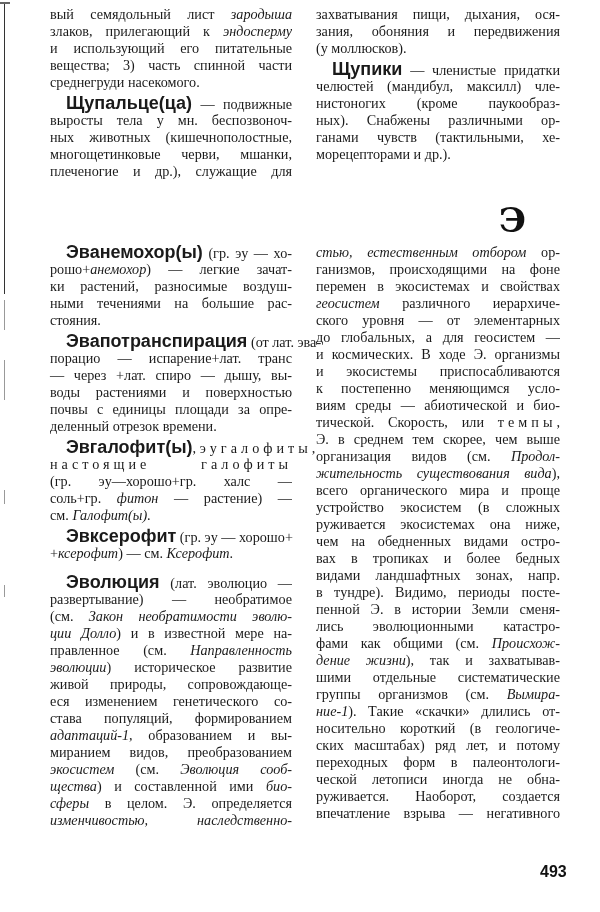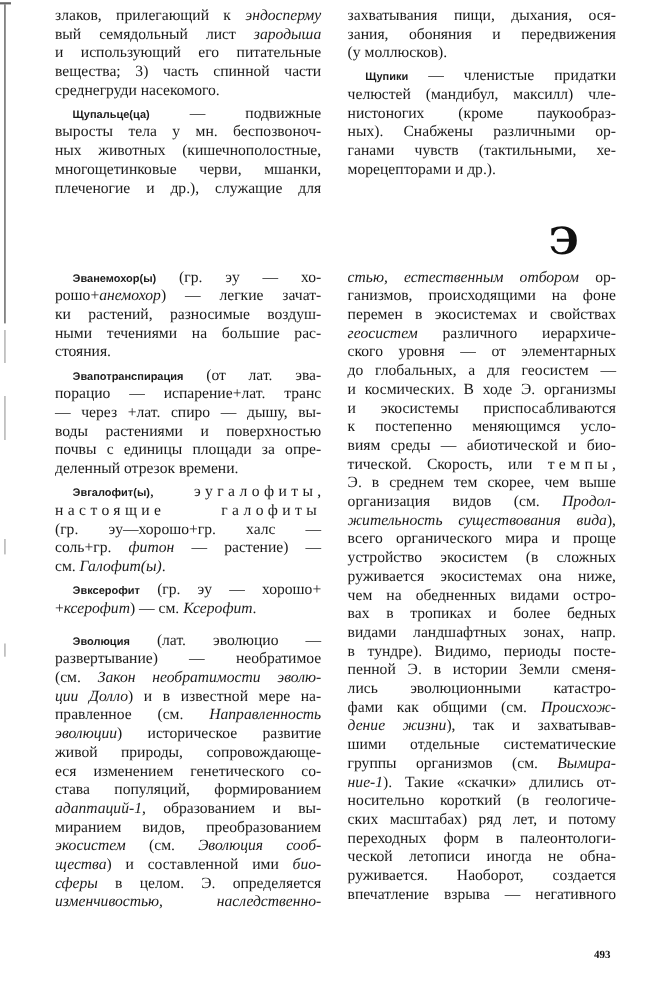--- a/index.html
+++ b/index.html
@@ -15,52 +15,52 @@
     .margin-rule-top {
       position: absolute; left: 0px; top: 2px; width: 10px; height: 2px; background: #666;
     }
     .margin-dots { position: absolute; left: 4px; width: 1px; background: #999; }
     .col {
       position: absolute; font-size: 14.2px; line-height: 17px;
       text-align: justify;
     }
     .line { display: block; text-align: justify; text-align-last: justify; white-space: nowrap; height: 17px; }
     .line.last { text-align-last: left; }
-    .b { font-weight: bold; font-family: "Liberation Sans", "DejaVu Sans", sans-serif; font-size: 10px; }
+    .b { font-weight: bold; font-family: "Liberation Sans", "DejaVu Sans", sans-serif; font-size: 18px; }
     .i { font-style: italic; }
     .sp { letter-spacing: 4px; }
     #col-left-top { left: 50px; top: 6px; width: 242px; }
     #col-right-top { left: 316px; top: 6px; width: 244px; }
     #col-left-bottom { left: 50px; top: 244px; width: 242px; }
     #col-right-bottom { left: 316px; top: 244px; width: 244px; }
     .section-letter {
       position: absolute; left: 499px; top: 200px;
       font-family: "DejaVu Serif", "Liberation Serif", serif;
       font-size: 34px; font-weight: bold; color: #111;
     }
     .page-number {
       position: absolute; left: 540px; top: 863px;
-      font-family: Liberation Serif, serif;
-      font-size: 10px; font-weight: bold; color: #111;
+      font-family: Liberation Sans, sans-serif;
+      font-size: 16px; font-weight: bold; color: #111;
     }
   </style>
 </head>
 <body>
 
 <div class="margin-rule-top"></div>
 <div class="margin-rule"></div>
 <div class="margin-dots" style="top:300px;height:30px"></div>
 <div class="margin-dots" style="top:360px;height:40px"></div>
 <div class="margin-dots" style="top:490px;height:14px"></div>
 <div class="margin-dots" style="top:585px;height:12px"></div>
 
 <div class="col" id="col-left-top">
   <div id="lt-cont">
+      <span class="line"><span>вый семядольный лист </span><span class="i">зародыша</span></span>
       <span class="line"><span>злаков, прилегающий к </span><span class="i">эндосперму</span></span>
-      <span class="line"><span>вый семядольный лист </span><span class="i">зародыша</span></span>
       <span class="line"><span>и использующий его питательные</span></span>
       <span class="line"><span>вещества; 3) часть спинной части</span></span>
       <span class="line last"><span>среднегруди насекомого.</span></span>
     </div>
   <div style="margin-top:4px">
     <span class="line" style="padding-left:16px;text-align-last:justify">
       <span class="b">Щупальце(ца)</span><span> — подвижные</span>
     </span>
     <span class="line">выросты тела у мн. беспозвоноч-</span>
     <span class="line">ных животных (кишечнополостные,</span>

